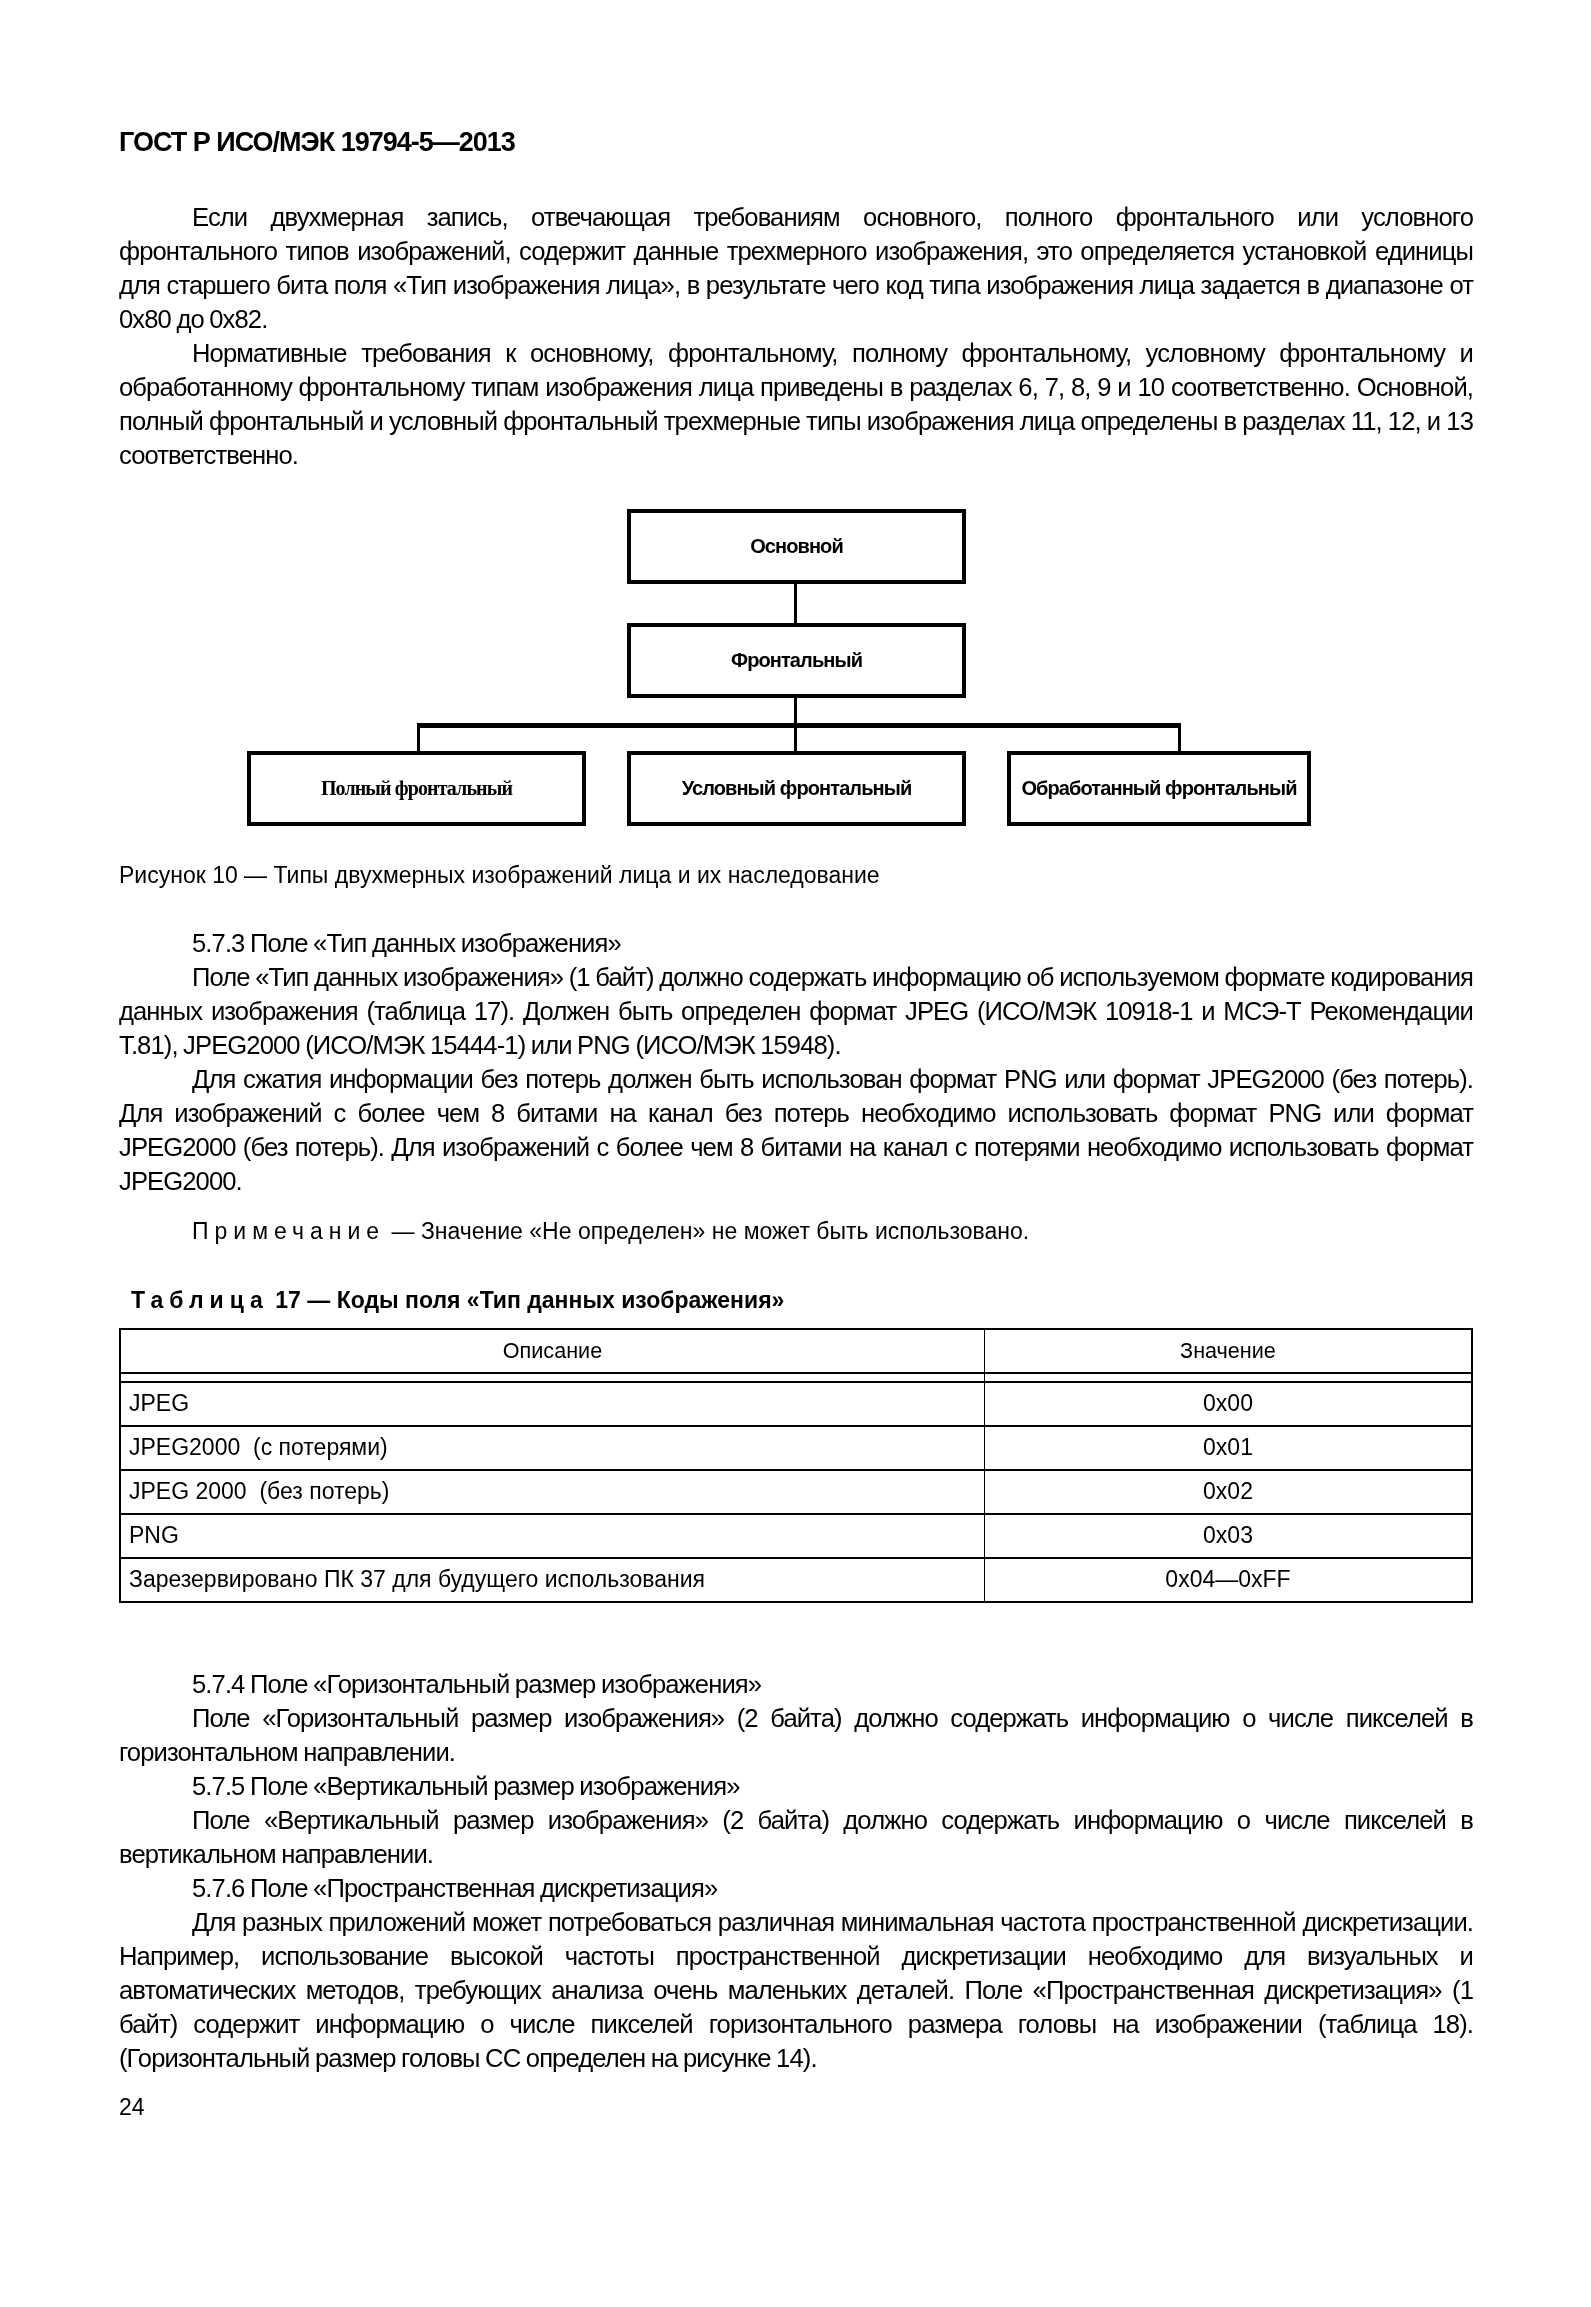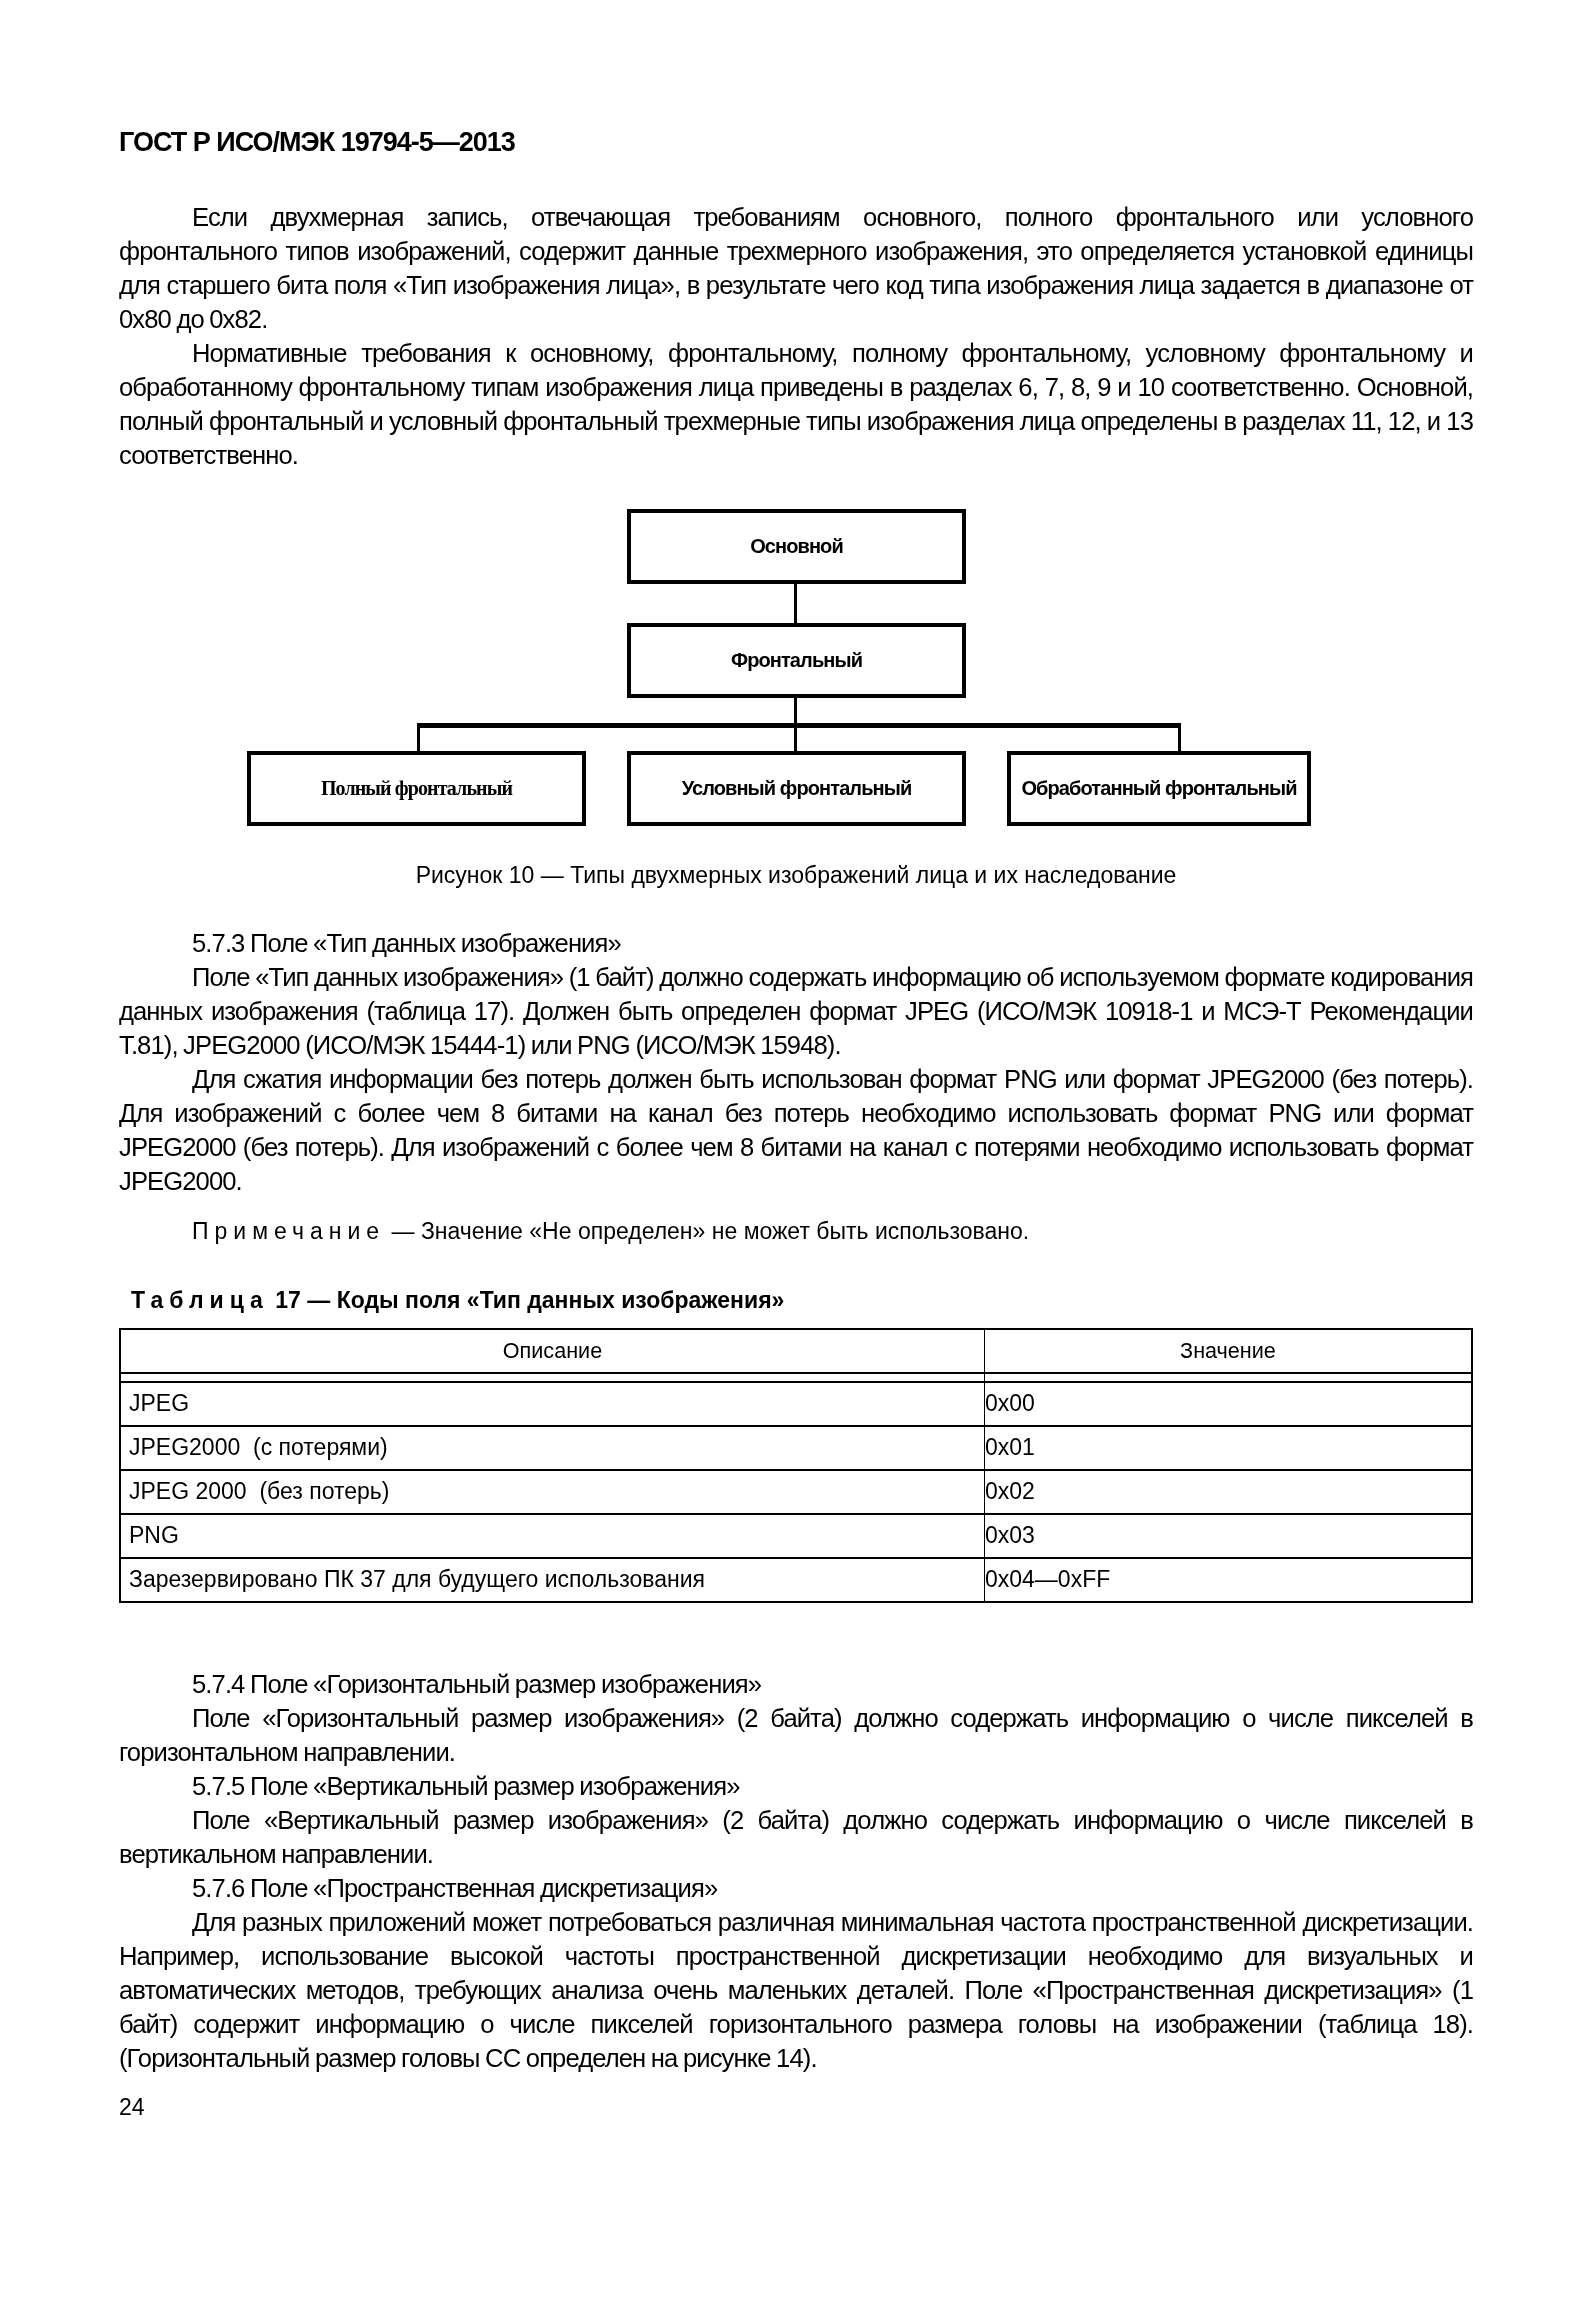--- a/index.html
+++ b/index.html
@@ -20,42 +20,42 @@
     .block1 { position: absolute; left: 0; top: 200px; width: 1354px; }
     
     .diagram { position: absolute; left: 0; top: 0; width: 1354px; height: 943px; pointer-events: none; }
     .box {
       position: absolute; border: 4px solid #000; box-sizing: border-box; background: #fff;
       display: flex; align-items: center; justify-content: center;
       font-size: 20px; font-weight: bold; letter-spacing: -0.9px; pointer-events: auto;
     }
     .line { position: absolute; background: #000; }
     .caption {
-      position: absolute; left: 0; width: 1354px; top: 862px; text-align: center;
+      position: absolute; left: 0; width: 1354px; top: 862px; text-align: left;
       font-size: 23px; letter-spacing: 0px;
     }
     .block2 { position: absolute; left: 0; top: 926px; width: 1354px; }
     .note {
       position: absolute; left: 73px; top: 1218px; font-size: 23px;
     }
     .note .spaced { letter-spacing: 6px; }
     .table-title {
       position: absolute; left: 12px; top: 1287px; font-size: 23px; font-weight: bold;
     }
     .table-title .spaced { letter-spacing: 6px; }
     table.data {
       position: absolute; left: 0; top: 1328px; width: 1354px;
       border-collapse: collapse; font-size: 23px;
     }
     table.data th {
       font-weight: normal; height: 42px; border-bottom: 2px double #000;
       border-top: 2.7px solid #000; padding: 0; font-size: 21.6px;
     }
     table.data td { height: 42px; padding: 0 0 0 8px; border-top: 2.7px solid #000; }
-    table.data td.val { text-align: left; padding: 0; }
+    table.data td.val { text-align: center; padding: 0; }
     table.data th.c1, table.data td.c1 { width: 855px; border-left: 2.7px solid #000; border-right: 1.3px solid #000; margin-left: 21px; }
     table.data th.c2, table.data td.c2 { border-right: 2.7px solid #000; }
     table.data tr:last-child td { border-bottom: 2.7px solid #000; }
     .hdr-sep { border-bottom: 2px solid #000 !important; }
     .block3 { position: absolute; left: 0; top: 1667px; width: 1354px; }
     .pagenum { position: absolute; left: 0; top: 2094px; font-size: 23px; }
   </style>
 </head>
 <body>
 

